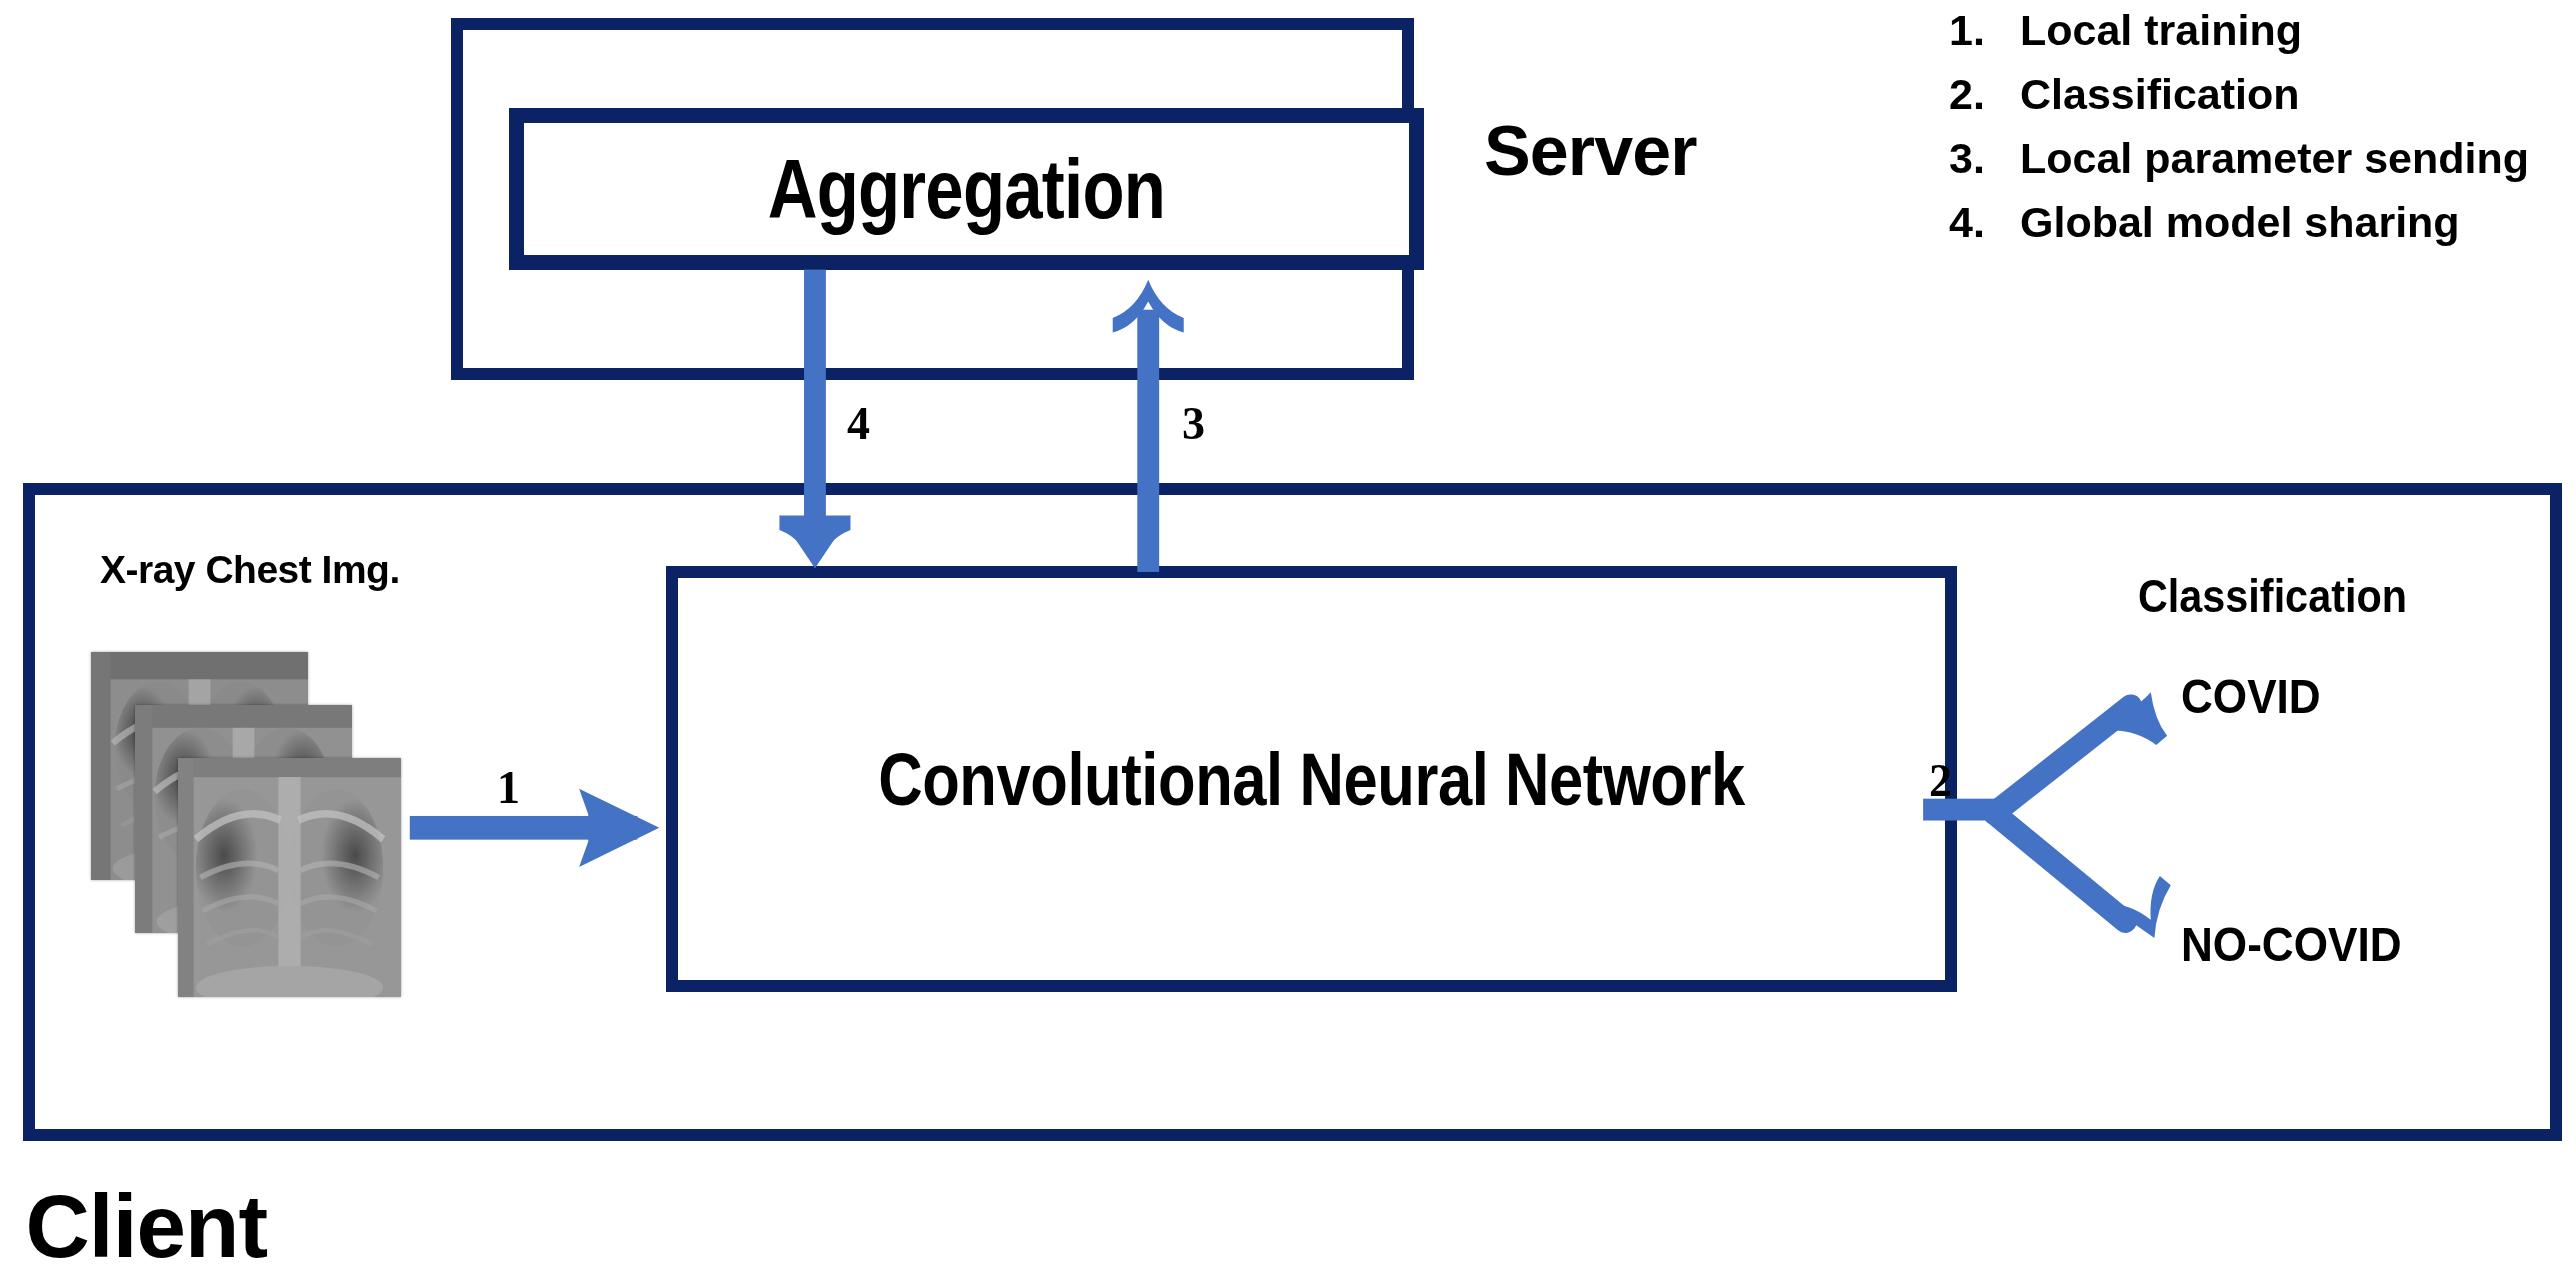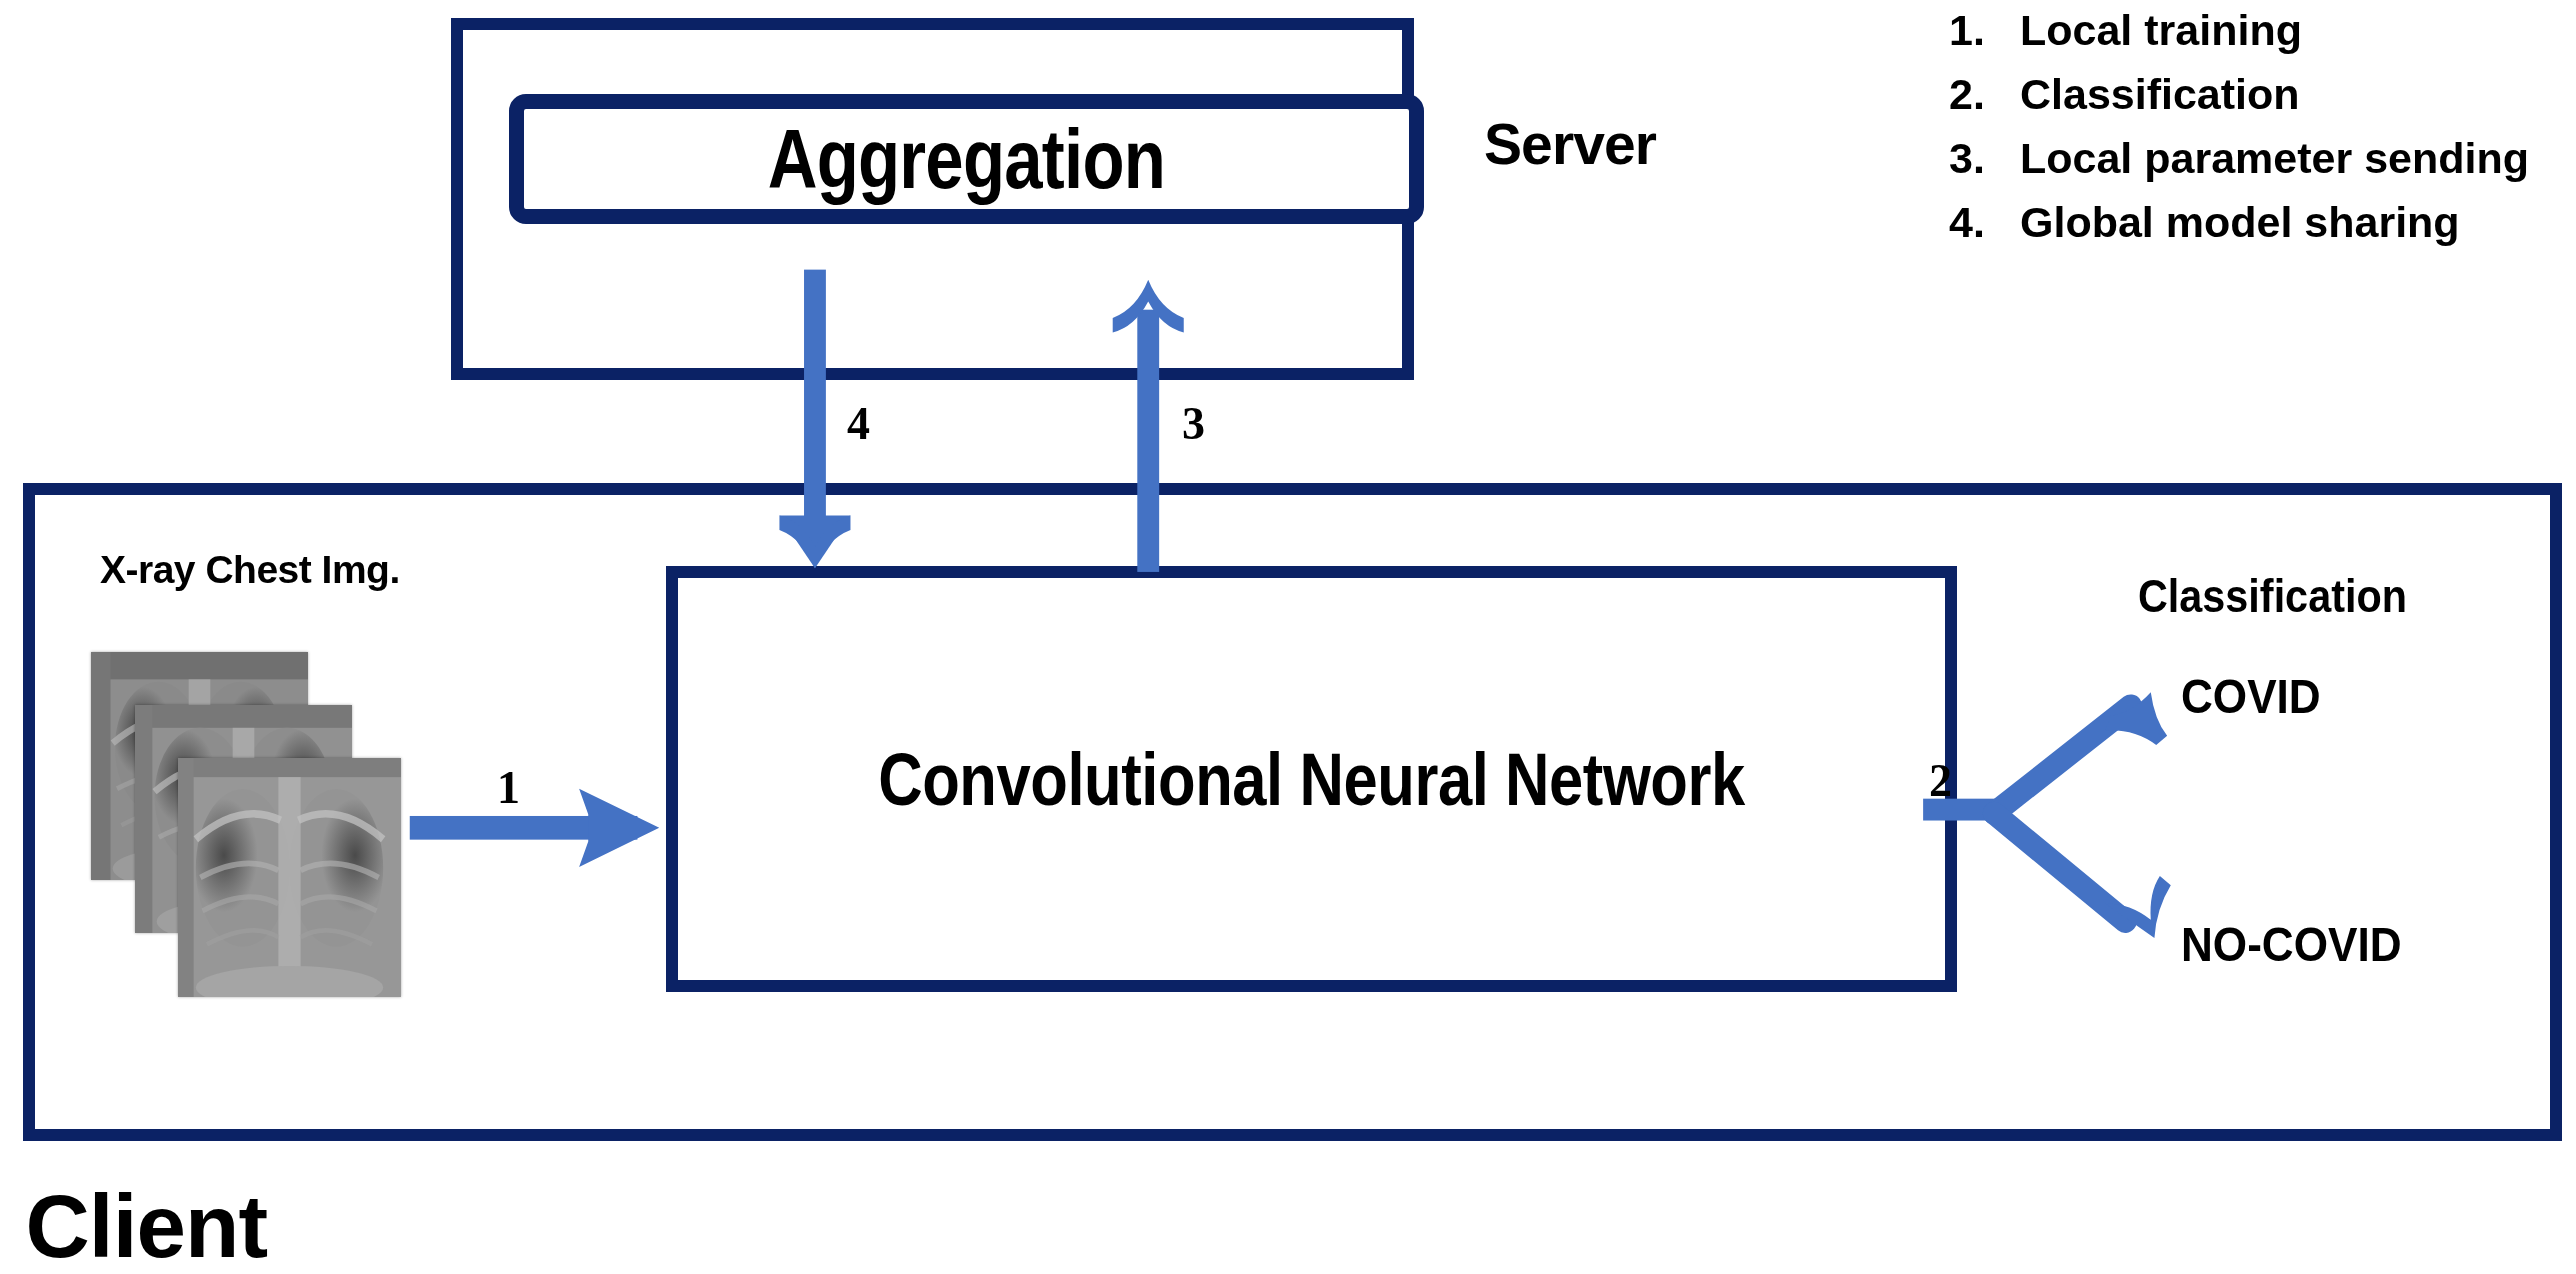--- a/index.html
+++ b/index.html
@@ -62,21 +62,21 @@
     font-weight: bold;
     color: #000000;
     transform: scaleX(0.82);
     transform-origin: center center;
   }
   #aggregation-label { font-size: 84px; letter-spacing: -0.9px; }
   #cnn-label { font-size: 75px; letter-spacing: -0.5px; }
 
   #server-label {
     left: 1484px; top: 111px;
-    font-size: 57px;
+    font-size: 70px;
     font-weight: bold;
     letter-spacing: -0.9px;
   }
   #client-label {
     left: 25.5px; top: 1175px;
     font-size: 89px;
     font-weight: bold;
     letter-spacing: -0.9px;
   }
   #xray-caption {
@@ -170,21 +170,21 @@
   #xray-2 { left: 44px; top: 53px; }
   #xray-3 { left: 87px; top: 106px; width: 223px; height: 239px; }
   .xray svg { display: block; width: 100%; height: 100%; }
 </style>
 </head>
 <body>
 
 <div id="canvas">
 
   <div class="box" id="server-box">
-    <div class="box" id="aggregation-box" style="left:46px; top:64px; width:915px; height:130px; position:absolute;border-radius:17px;">
+    <div class="box" id="aggregation-box" style="left:46px; top:78px; width:915px; height:162px; position:absolute;">
       <span class="boxlabel" id="aggregation-label">Aggregation</span>
     </div>
   </div>
 
   <div class="label" id="server-label">Server</div>
 
   <div id="legend">
     <div class="legend-item">
       <span class="legend-num">1.</span>
       <span class="legend-text">Local training</span>

